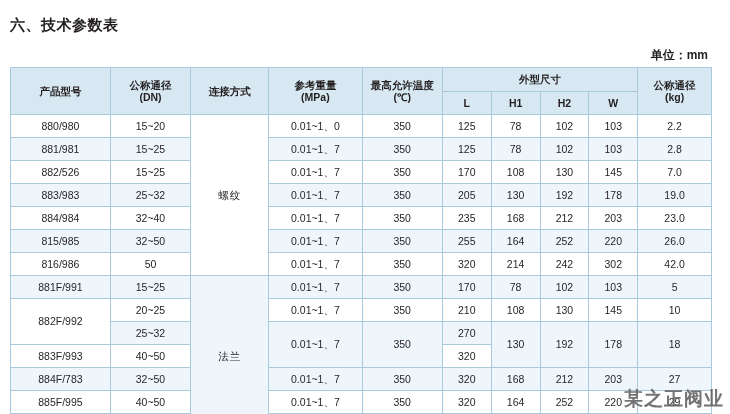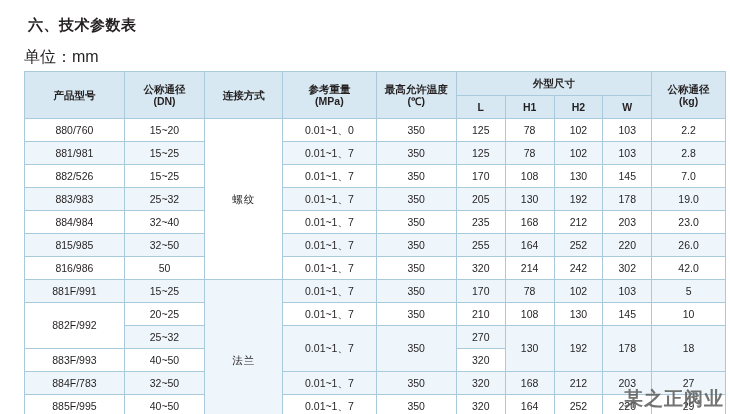--- a/index.html
+++ b/index.html
@@ -12,35 +12,36 @@
     background: #ffffff;
     font-family: "Liberation Sans", sans-serif;
     color: #231f20;
     overflow: hidden;
   }
   .page {
     position: relative;
     width: 730px;
     height: 414px;
     box-sizing: border-box;
-    padding: 12px 14px 0 24px;
+    padding: 12px 14px 0 6px;
     border-radius: 26px;
   }
   .doc-title {
     font-size: 15px;
     font-weight: bold;
     color: #231f20;
     letter-spacing: 0.5px;
     margin: 4px 0 0 4px;
   }
   .unit-line {
-    text-align: left;
-    font-size: 16px;
+    text-align: right;
+    font-size: 12px;
     color: #231f20;
     margin: 12px 8px 3px 0;
+    font-weight: bold;
   }
   table.spec {
     border-collapse: collapse;
     width: 702px;
     margin: 0 auto;
     table-layout: fixed;
   }
   table.spec th, table.spec td {
     border: 1px solid #a9c9dd;
     text-align: center;
@@ -141,21 +142,21 @@
       <tr>
         <th>L</th>
         <th>H1</th>
         <th>H2</th>
         <th>W</th>
       </tr>
     </thead>
     <tbody>
 
       <tr>
-        <td class="model">880/760</td>
+        <td class="model">880/980</td>
         <td>15~20</td>
         <td class="conn" rowspan="7">螺纹</td>
         <td>0.01~1、0</td>
         <td>350</td>
         <td>125</td>
         <td>78</td>
         <td>102</td>
         <td>103</td>
         <td>2.2</td>
       </tr>

